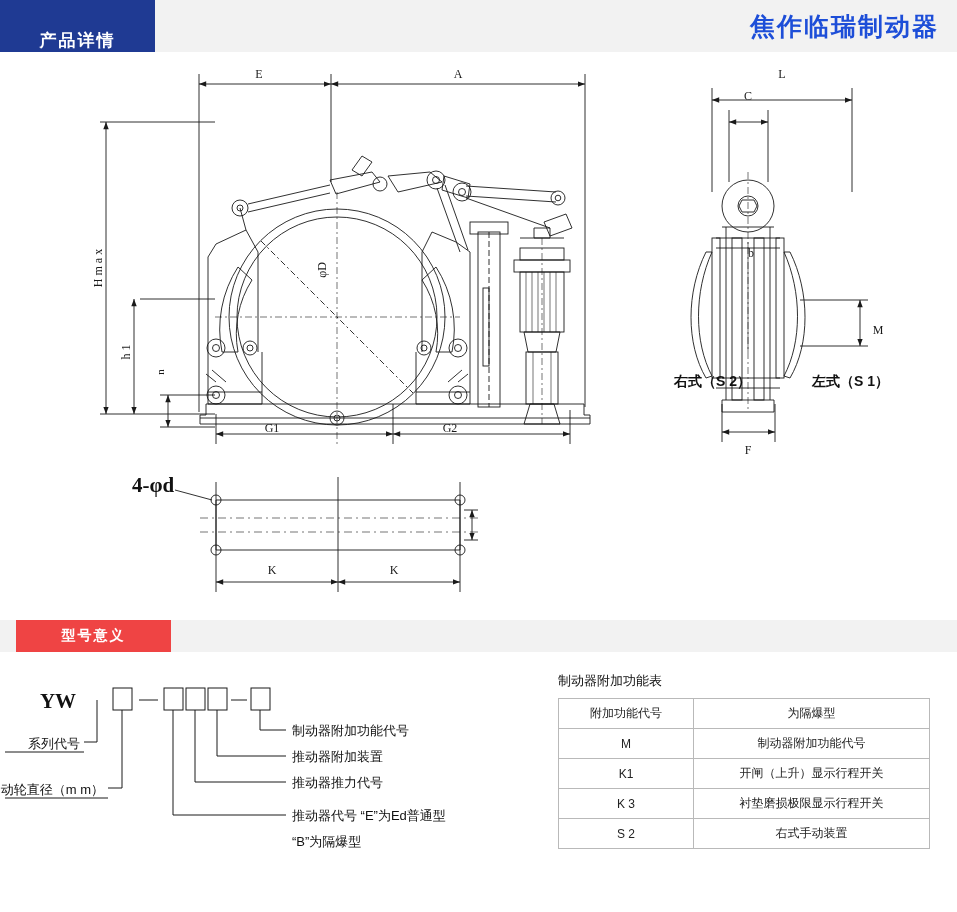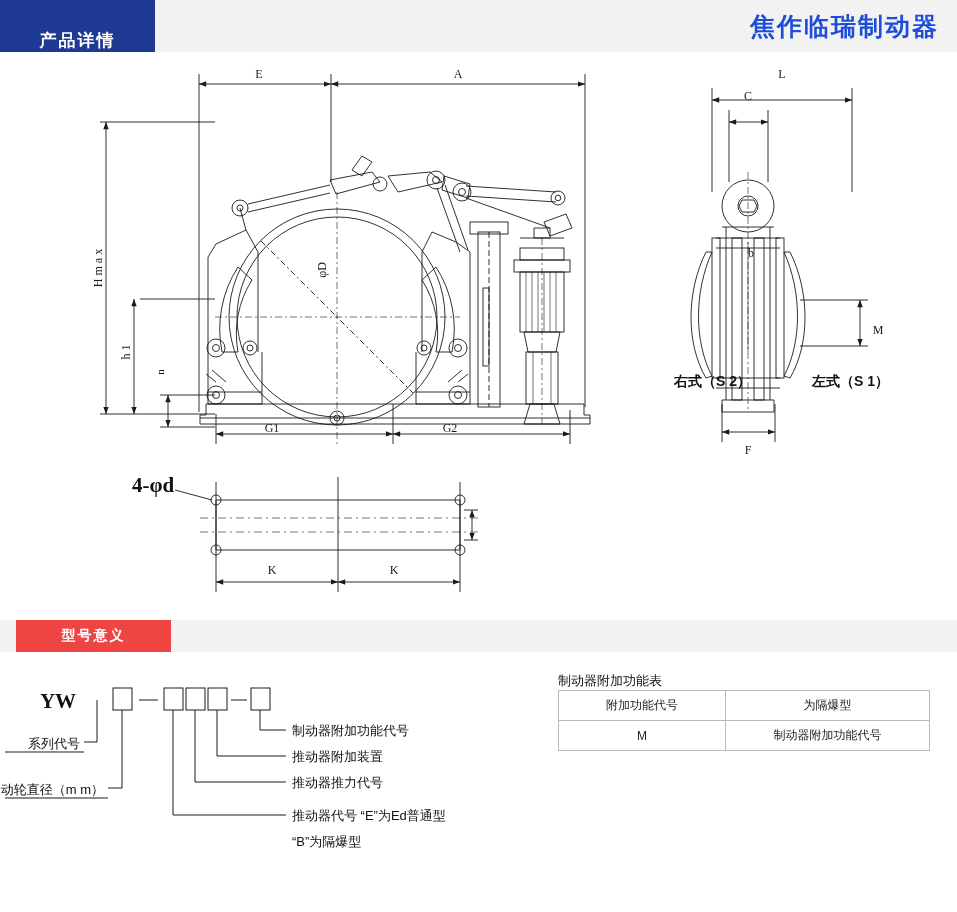--- a/index.html
+++ b/index.html
@@ -46,31 +46,31 @@
   
   .drawing{position:absolute;left:0;top:52px;width:957px;height:565px;}
   .drawing svg{display:block;}
 
   
   .modelcode{position:absolute;left:0;top:660px;width:540px;height:250px;}
   .modelcode svg{display:block;}
 
   
   .table-wrap{position:absolute;left:558px;top:672px;width:380px;}
-  .table-title{font-size:13px;color:#111;margin-bottom:0;}
+  .table-title{font-size:13px;color:#111;margin-bottom:8px;}
   table.fn{
     border-collapse:collapse;width:372px;
     font-size:12px;color:#222;
   }
   table.fn th,table.fn td{
     border:1px solid #b9b9b9;
     text-align:center;
     height:29px;
     font-weight:normal;
-    padding:0 18px;
+    padding:0 2px;
   }
   table.fn th{background:#fff;font-size:12px;}
   table.fn td.code{width:130px;}
   .lbl{font-size:12px;fill:#1a1a1a;font-family:"Liberation Serif",serif;}
   .lbl-s{font-size:11px;fill:#1a1a1a;font-family:"Liberation Serif",serif;}
   .cn{font-size:13px;fill:#111;font-family:"Liberation Sans",sans-serif;}
   .cn-b{font-size:14px;fill:#111;font-family:"Liberation Sans",sans-serif;font-weight:bold;}
   .big{font-size:21px;fill:#111;font-family:"Liberation Serif",serif;font-weight:bold;}
 </style>
 </head>
@@ -363,17 +363,29 @@
         <tr>
           <th class="code">附加功能代号</th>
           <th>为隔爆型</th>
         </tr>
       </thead>
       <tbody>
         <tr>
           <td class="code">M</td>
           <td>制动器附加功能代号</td>
         </tr>
+        <tr>
+          <td class="code">K1</td>
+          <td>开闸（上升）显示行程开关</td>
+        </tr>
+        <tr>
+          <td class="code">K 3</td>
+          <td>衬垫磨损极限显示行程开关</td>
+        </tr>
+        <tr>
+          <td class="code">S 2</td>
+          <td>右式手动装置</td>
+        </tr>
       </tbody>
     </table>
   </div>
 
 </div>
 
 </body></html>

